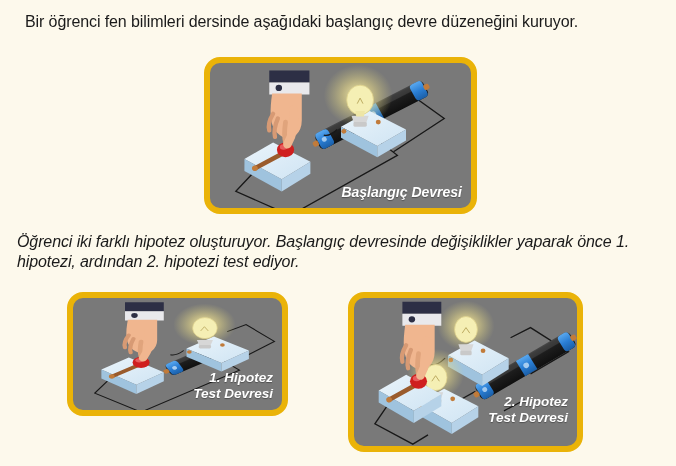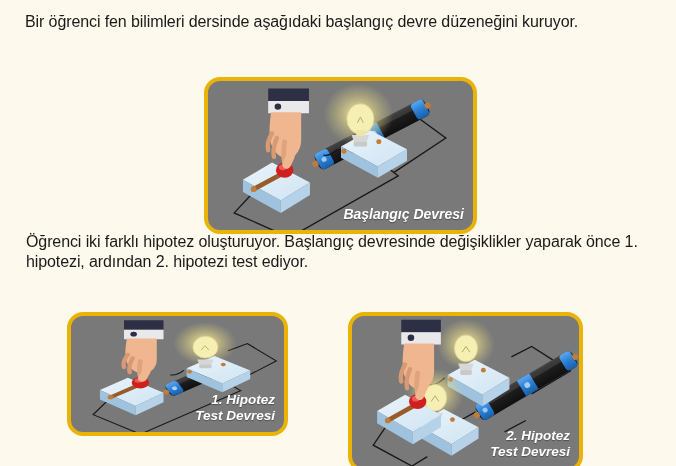--- a/index.html
+++ b/index.html
@@ -22,51 +22,50 @@
   }
   .para {
     position: absolute;
     color: #1a1a1a;
     font-size: 16px;
     line-height: 19.5px;
     font-family: "Liberation Sans", sans-serif;
     letter-spacing: -0.1px;
   }
   #intro-text { left: 25px; top: 12px; width: 632px; }
-  #hypothesis-text { left: 26px; top: 232px; width: 632px; }
+  #hypothesis-text { left: 17px; top: 232px; width: 632px; font-style: italic; }
 
   .panel {
     position: absolute;
     background: #797979;
-    border: 4px solid #eab308;
+    border: 6px solid #eab308;
     border-radius: 16px;
     overflow: hidden;
     box-sizing: border-box;
-    margin-top: 20px;
   }
   #panel-initial { left: 204px; top: 57px; width: 273px; height: 157px; }
   #panel-hyp1   { left: 67px;  top: 292px; width: 221px; height: 124px; }
   #panel-hyp2   { left: 348px; top: 292px; width: 235px; height: 160px; }
 
   .panel-label {
     position: absolute;
     color: #ffffff;
     font-style: italic;
     font-weight: bold;
     font-size: 13.5px;
     line-height: 16px;
     text-align: right;
     right: 9px;
     white-space: pre-line;
     text-shadow: 0 1px 1px rgba(0,0,0,.35);
     z-index: 9;
   }
   #label-initial { bottom: 8px; font-size: 14px; }
   #label-hyp1 { bottom: 8px; }
-  #label-hyp2 { bottom: 8px; font-style: italic; }
+  #label-hyp2 { bottom: 20px; font-style: italic; }
 
   .scene { position: absolute; inset: 0; }
   .scene svg { display: block; width: 100%; height: 100%; }
 </style>
 </head>
 <body>
 
 <div class="page">
 
   <div class="para" id="intro-text">Bir öğrenci fen bilimleri dersinde aşağıdaki başlangıç devre düzeneğini kuruyor.</div>

